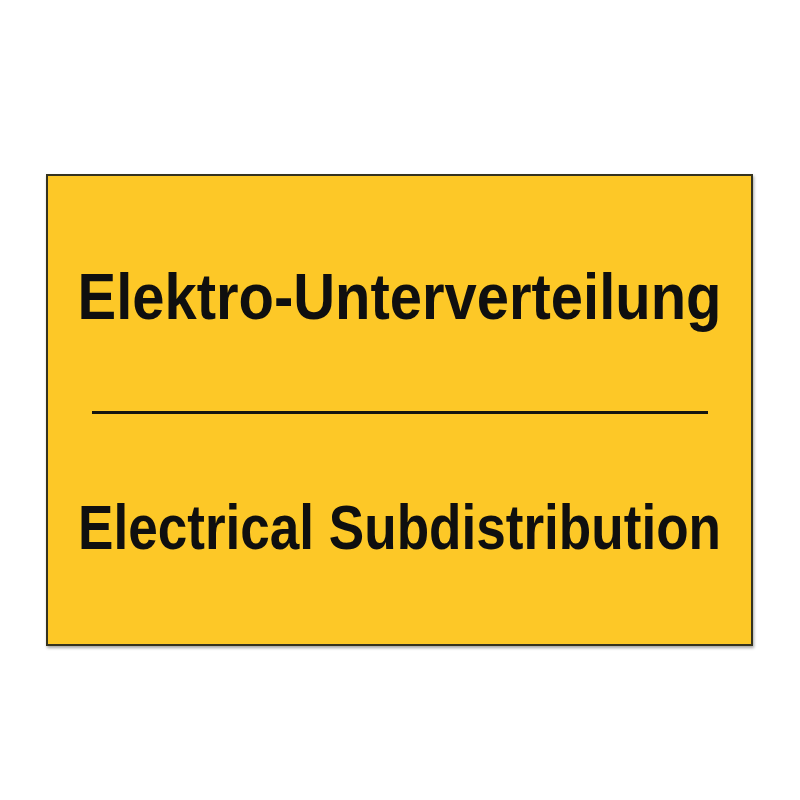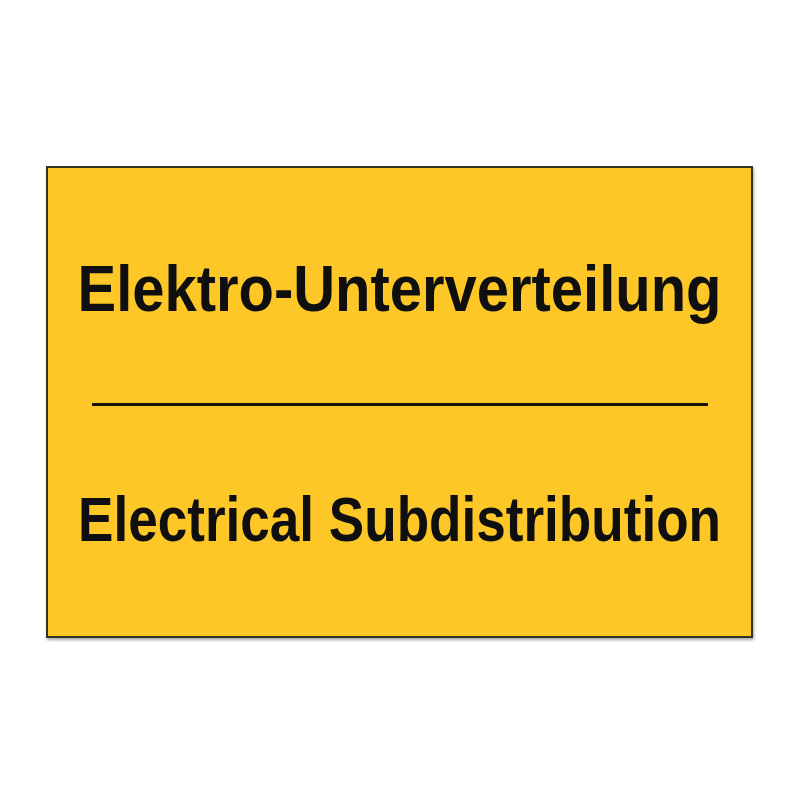--- a/index.html
+++ b/index.html
@@ -10,21 +10,21 @@
     width: 800px;
     height: 800px;
     background: #ffffff;
     position: relative;
     overflow: hidden;
     font-family: "Liberation Sans", "DejaVu Sans", sans-serif;
   }
   .sign {
     position: absolute;
     left: 46px;
-    top: 166px;
+    top: 174px;
     width: 707px;
     height: 472px;
   }
   .sign svg {
     display: block;
     width: 707px;
     height: 472px;
     filter: drop-shadow(1.5px 2px 1.5px rgba(0,0,0,0.35));
   }
   .sign text {

